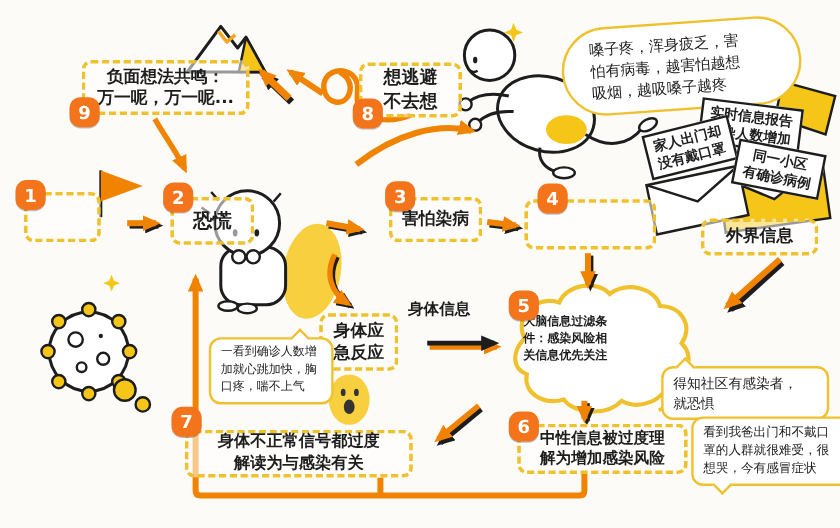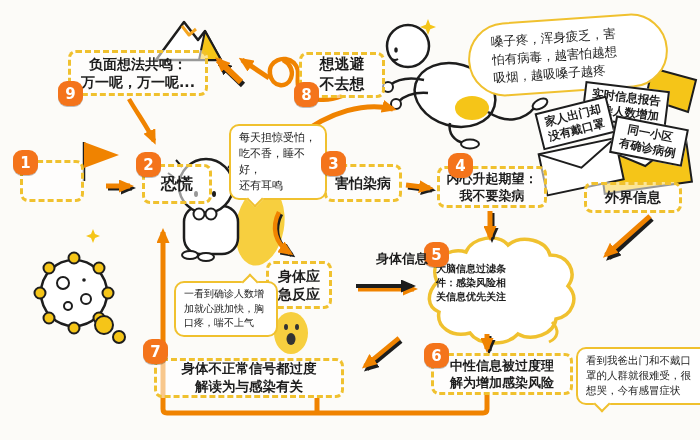--- a/index.html
+++ b/index.html
@@ -185,22 +185,20 @@
   <div class="step" style="left:142px;top:164px;width:70px;height:40px">
     <span class="badge" style="left:-9px;top:-15px">2</span>
     <span class="lb" style="font-size:16px">恐慌</span>
   </div>
   <div class="step" style="left:324px;top:164px;width:78px;height:38px">
     <span class="badge" style="left:-6px;top:-16px">3</span>
     <span class="lb" style="font-size:14px">害怕染病</span>
   </div>
   <div class="step tal" style="left:437px;top:166px;width:110px;height:42px">
     <span class="badge" style="left:8px;top:-16px">4</span>
-    <span class="lb" style="font-size:13px">内心升起期望：
-我不要染病</span>
   </div>
 
   <div class="abs" style="left:432px;top:260px;width:128px;height:62px;z-index:4">
     <span class="badge" style="left:-8px;top:-18px">5</span>
     <span class="plain" style="left:4px;top:2px;font-size:10px;line-height:1.42">大脑信息过滤条
 件：感染风险相
 关信息优先关注</span>
   </div>
   <div class="step tal" style="left:431px;top:353px;width:142px;height:42px">
     <span class="badge" style="left:-10px;top:-13px">6</span>
@@ -223,31 +221,30 @@
 万一呢，万一呢...</span>
   </div>
 
   <div class="step" style="left:266px;top:261px;width:66px;height:48px">
     <span class="lb" style="font-size:14px">身体应
 急反应</span>
   </div>
   <div class="step" style="left:584px;top:182px;width:98px;height:31px">
     <span class="lb" style="font-size:14px">外界信息</span>
   </div>
-  <div class="plain" style="left:376px;top:250px;font-size:13px">身体信息</div>
+  <div class="plain" style="left:340px;top:250px;font-size:13px">身体信息</div>
 
   <div class="bubble" style="left:468px;top:18px;width:200px;font-size:12.5px;border-radius:45px;padding:8px 22px;transform:rotate(-4deg)">嗓子疼，浑身疲乏，害
 怕有病毒，越害怕越想
 吸烟，越吸嗓子越疼</div>
-  <div class="bubble t-bl" style="left:229px;top:124px;width:98px;font-size:11px">每天担惊受怕，
-吃不香，睡不好，
-还有耳鸣</div>
   <div class="bubble t-tr" style="left:174px;top:281px;width:104px;font-size:10px">一看到确诊人数增
 加就心跳加快，胸
 口疼，喘不上气</div>
+  <div class="bubble t-tl" style="left:551px;top:305px;width:140px;font-size:11.5px">得知社区有感染者，
+就恐惧</div>
   <div class="bubble t-bl" style="left:576px;top:347px;width:144px;font-size:10.5px">看到我爸出门和不戴口
 罩的人群就很难受，很
 想哭，今有感冒症状</div>
 
   <div class="paper" style="left:583px;top:86px;transform:rotate(7deg)">实时信息报告
 感染人数增加</div>
   <div class="paper" style="left:538px;top:104px;transform:rotate(-14deg)">家人出门却
 没有戴口罩</div>
   <div class="paper" style="left:612px;top:122px;transform:rotate(11deg)">同一小区
 有确诊病例</div>

